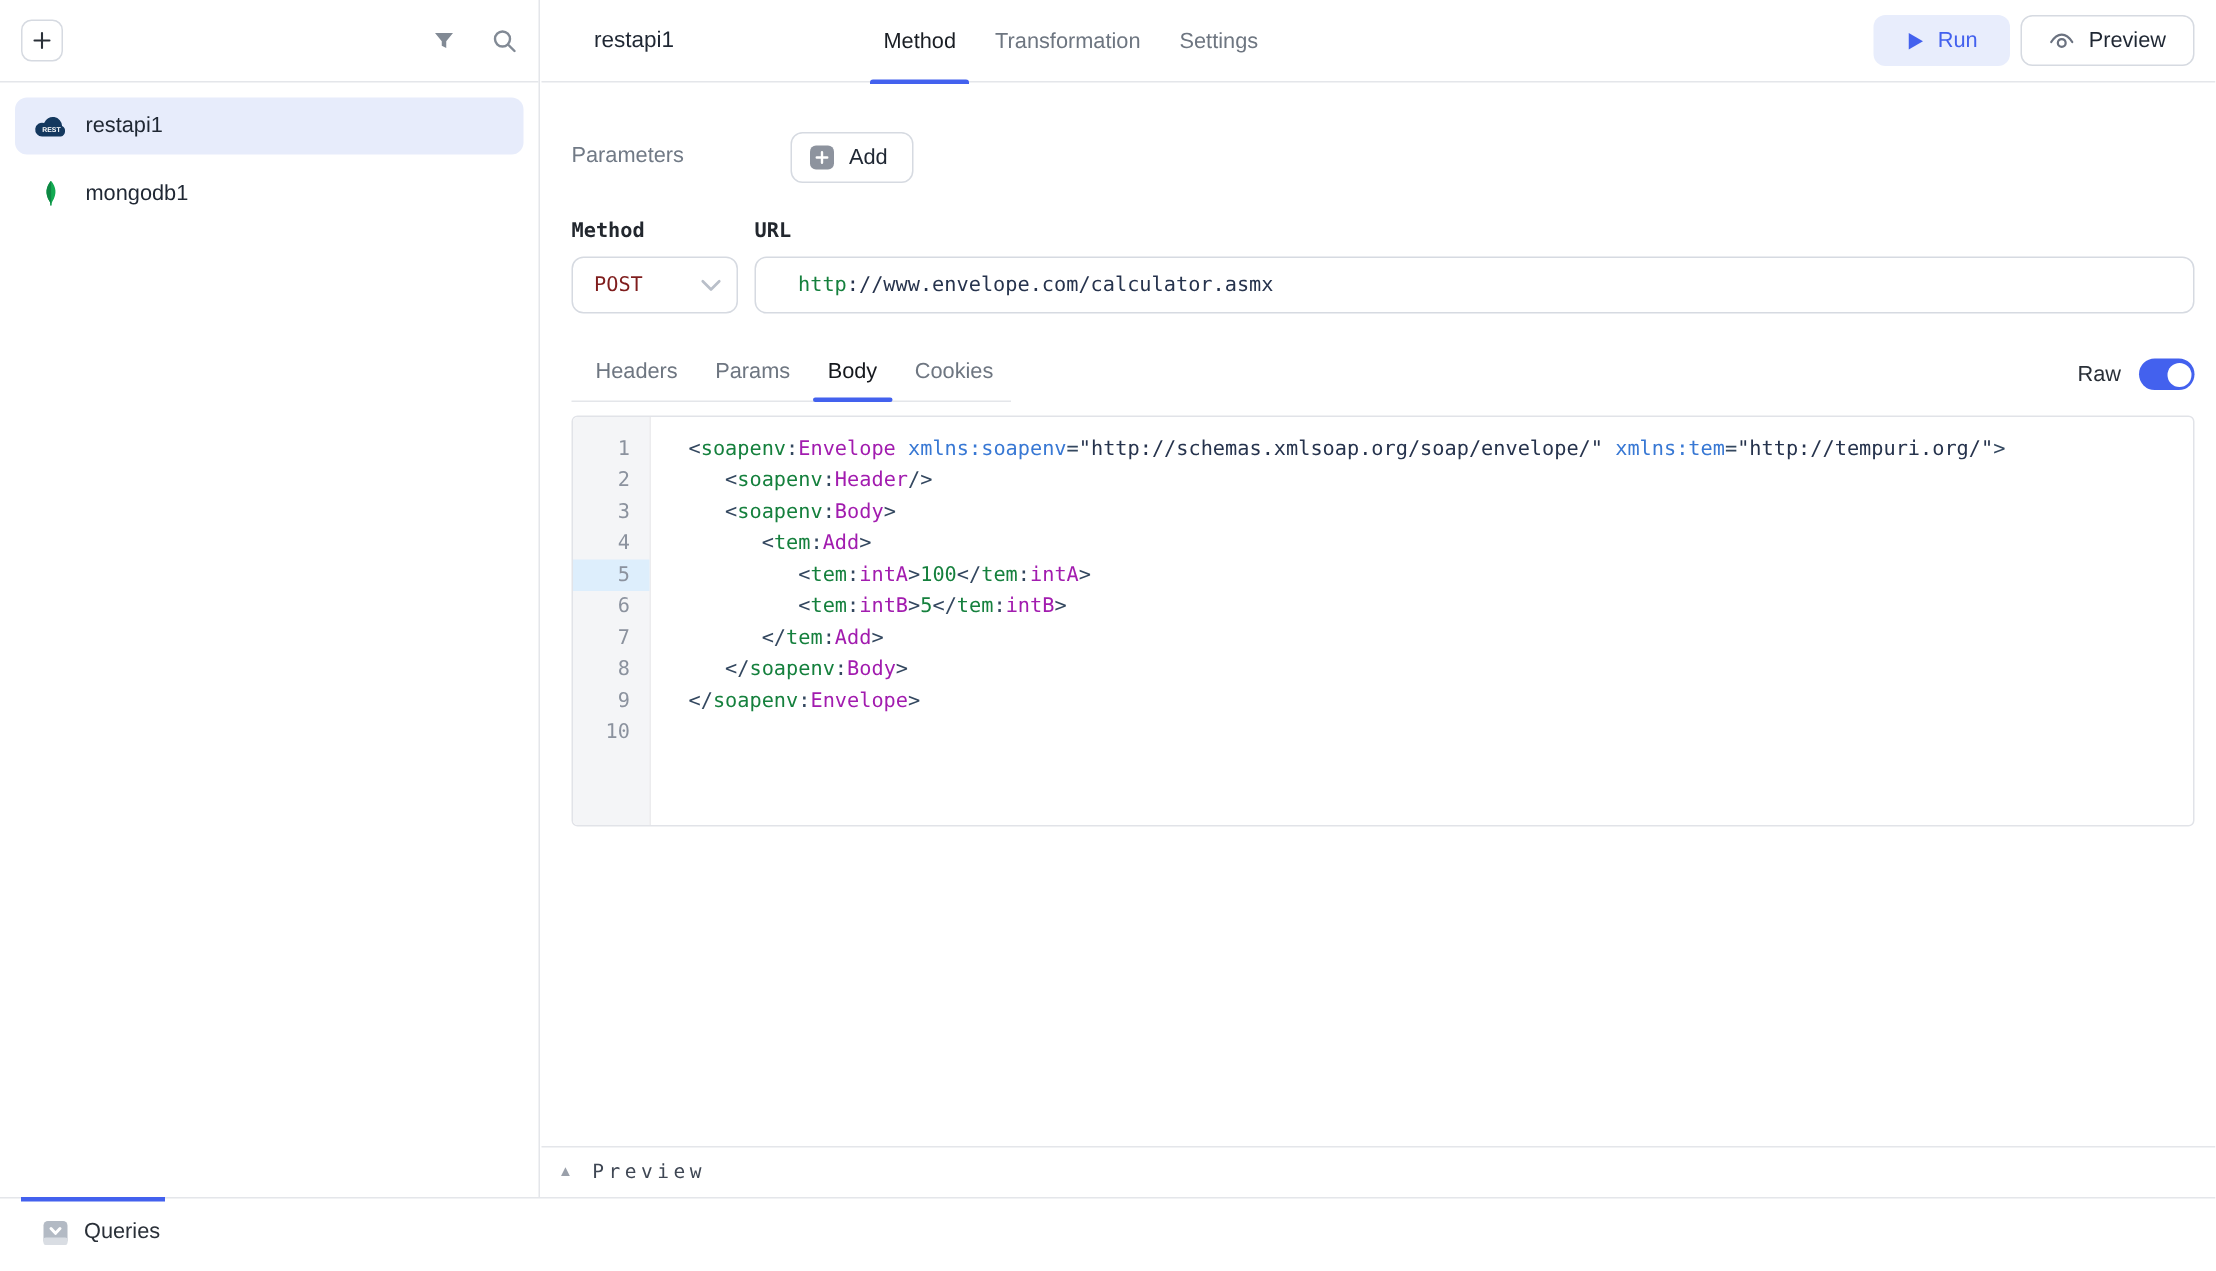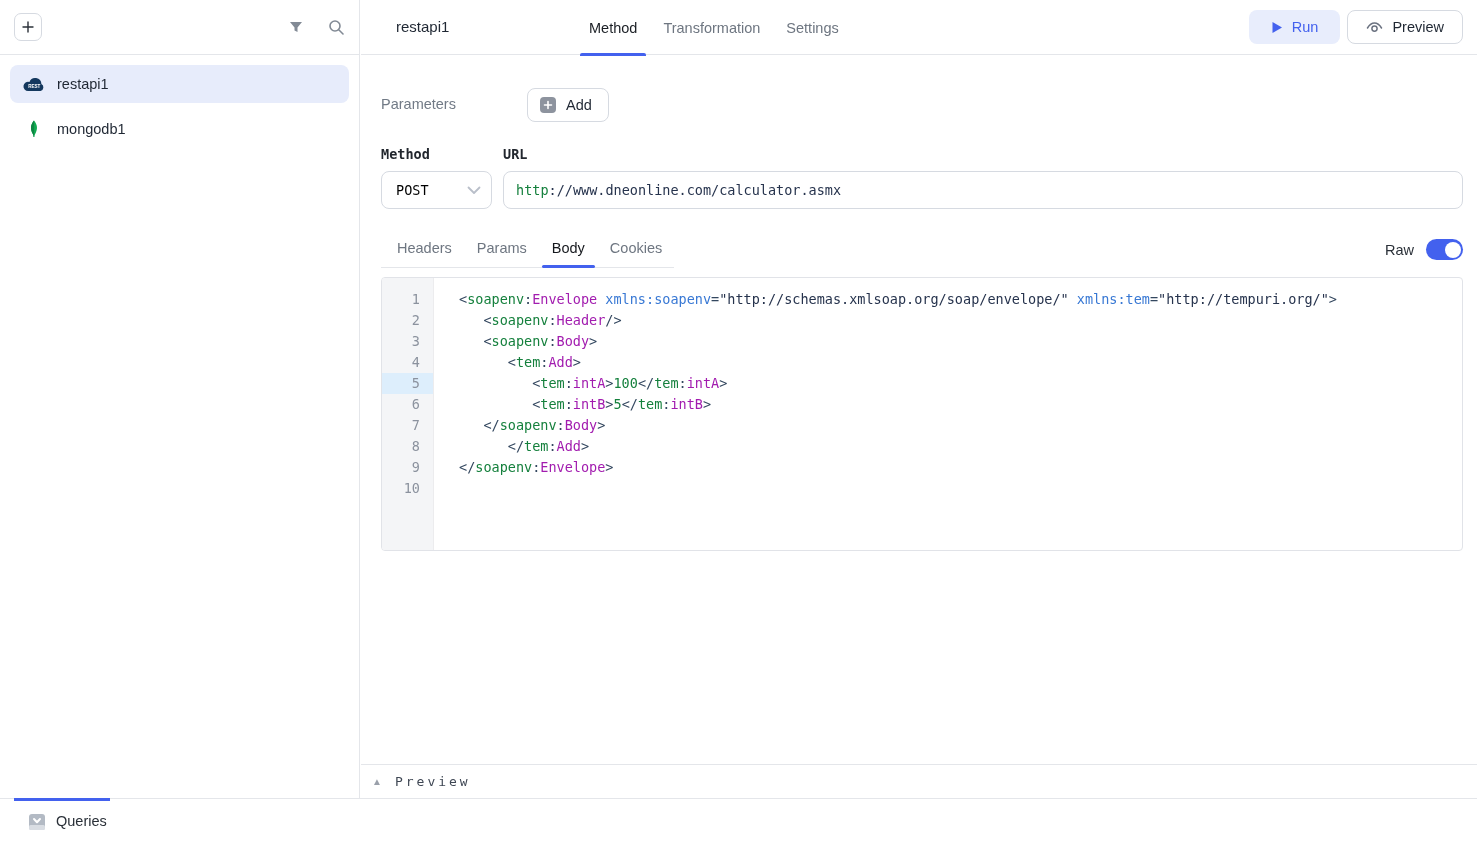--- a/index.html
+++ b/index.html
@@ -55,23 +55,23 @@
   .plus-chip { width:16px; height:16px; border-radius:4px; background:#8d939e; display:flex;
                align-items:center; justify-content:center; }
   .request-row { margin-top:24px; align-items:flex-start; }
   .request-row .row-label { padding-top:21px; }
   .field-label { font-family:"DejaVu Sans Mono", monospace; font-size:13.5px; font-weight:700;
                  color:#22272e; margin-bottom:9px; display:block; }
   .method-col { width:111px; margin-right:11px; flex:none; }
   .url-col { flex:1; }
   .select-box { height:38px; border:1px solid #d6dae1; border-radius:8px; background:#fff;
                 display:flex; align-items:center; padding:0 10px 0 14px; cursor:pointer; }
-  .select-value { font-family:"DejaVu Sans Mono", monospace; font-size:13.5px; color:#000000; flex:1; }
+  .select-value { font-family:"DejaVu Sans Mono", monospace; font-size:13.5px; color:#7f1d1d; flex:1; }
   .text-input { height:38px; border:1px solid #d6dae1; border-radius:8px; background:#fff;
-                display:flex; align-items:center; padding:0 12px; cursor:text;
+                display:flex; align-items:center; padding:0 28px; cursor:text;
                 font-family:"DejaVu Sans Mono", monospace; font-size:13.5px; white-space:pre; }
   .url-scheme { color:#15803d; }
   .url-rest { color:#26334d; }
 
   
   .body-tabs-row { margin-top:22px; display:flex; align-items:center; }
   .body-tabs { display:flex; gap:5px; border-bottom:1px solid #e4e6ea; padding:0 2px 0 6px;
                min-width:285px; }
   .body-tab { position:relative; padding:9px 10px 11px 10px; font-size:14.5px; color:#6e7681; cursor:pointer; }
   .body-tab.active { color:#15181d; font-weight:500; }
@@ -206,21 +206,21 @@
           <span class="field-label">Method</span>
           <div class="select-box">
             <span class="select-value">POST</span>
             <svg width="14" height="9" viewBox="0 0 14 9">
               <path d="M1.5 1.5 L7 7 L12.5 1.5" fill="none" stroke="#b9bfc9" stroke-width="1.8" stroke-linecap="round" stroke-linejoin="round"></path>
             </svg>
           </div>
         </div>
         <div class="url-col">
           <span class="field-label">URL</span>
-          <div class="text-input"><span class="url-scheme">http</span><span class="url-rest">://www.dneonline.com/calculator.asmx</span></div>
+          <div class="text-input"><span class="url-scheme">http</span><span class="url-rest">://www.envelope.com/calculator.asmx</span></div>
         </div>
       </div>
 
       <div class="body-tabs-row">
         <div class="body-tabs">
             <div class="body-tab">Headers</div>
             <div class="body-tab">Params</div>
             <div class="body-tab active">Body</div>
             <div class="body-tab">Cookies</div>
           </div>
@@ -245,22 +245,22 @@
             <div class="ln">9</div>
             <div class="ln">10</div>
           </div>
         <div class="code-pane">
             <div class="code-line"><span class="tk-p">&lt;</span><span class="tk-ns">soapenv</span><span class="tk-p">:</span><span class="tk-tag">Envelope</span><span> </span><span class="tk-attr">xmlns:soapenv</span><span class="tk-p">=</span><span class="tk-str">"http://schemas.xmlsoap.org/soap/envelope/"</span><span> </span><span class="tk-attr">xmlns:tem</span><span class="tk-p">=</span><span class="tk-str">"http://tempuri.org/"</span><span class="tk-p">&gt;</span></div>
             <div class="code-line"><span>   </span><span class="tk-p">&lt;</span><span class="tk-ns">soapenv</span><span class="tk-p">:</span><span class="tk-tag">Header</span><span class="tk-p">/&gt;</span></div>
             <div class="code-line"><span>   </span><span class="tk-p">&lt;</span><span class="tk-ns">soapenv</span><span class="tk-p">:</span><span class="tk-tag">Body</span><span class="tk-p">&gt;</span></div>
             <div class="code-line"><span>      </span><span class="tk-p">&lt;</span><span class="tk-ns">tem</span><span class="tk-p">:</span><span class="tk-tag">Add</span><span class="tk-p">&gt;</span></div>
             <div class="code-line"><span>         </span><span class="tk-p">&lt;</span><span class="tk-ns">tem</span><span class="tk-p">:</span><span class="tk-tag">intA</span><span class="tk-p">&gt;</span><span class="tk-txt">100</span><span class="tk-p">&lt;/</span><span class="tk-ns">tem</span><span class="tk-p">:</span><span class="tk-tag">intA</span><span class="tk-p">&gt;</span></div>
             <div class="code-line"><span>         </span><span class="tk-p">&lt;</span><span class="tk-ns">tem</span><span class="tk-p">:</span><span class="tk-tag">intB</span><span class="tk-p">&gt;</span><span class="tk-txt">5</span><span class="tk-p">&lt;/</span><span class="tk-ns">tem</span><span class="tk-p">:</span><span class="tk-tag">intB</span><span class="tk-p">&gt;</span></div>
+            <div class="code-line"><span>      </span><span class="tk-p">&lt;/</span><span class="tk-ns">tem</span><span class="tk-p">:</span><span class="tk-tag">Add</span><span class="tk-p">&gt;</span></div>
             <div class="code-line"><span>   </span><span class="tk-p">&lt;/</span><span class="tk-ns">soapenv</span><span class="tk-p">:</span><span class="tk-tag">Body</span><span class="tk-p">&gt;</span></div>
-            <div class="code-line"><span>      </span><span class="tk-p">&lt;/</span><span class="tk-ns">tem</span><span class="tk-p">:</span><span class="tk-tag">Add</span><span class="tk-p">&gt;</span></div>
             <div class="code-line"><span class="tk-p">&lt;/</span><span class="tk-ns">soapenv</span><span class="tk-p">:</span><span class="tk-tag">Envelope</span><span class="tk-p">&gt;</span></div>
             <div class="code-line"></div>
           </div>
       </div>
     </div>
 
     <div class="preview-bar">
       <span class="tri">▲</span>
       <span class="lbl">Preview</span>
     </div>

